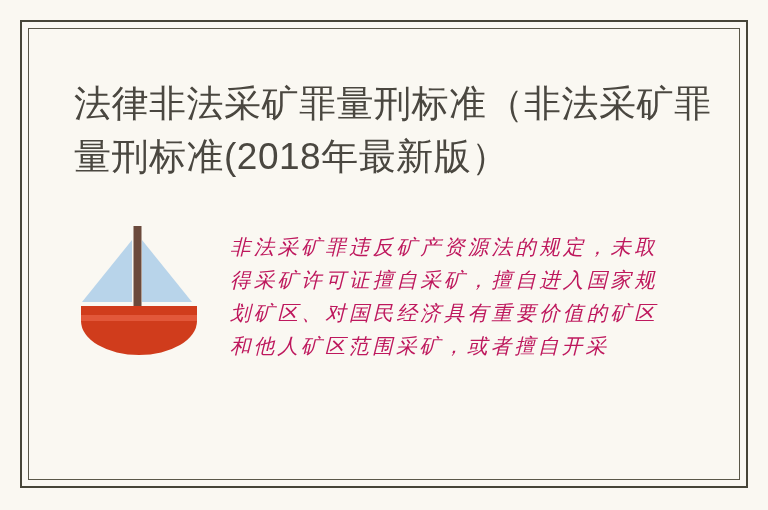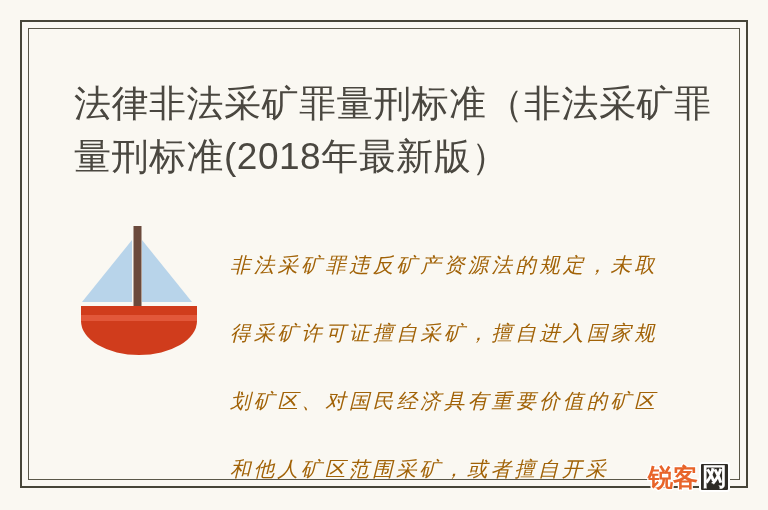--- a/index.html
+++ b/index.html
@@ -82,23 +82,23 @@
     height: 150px;
   }
 
   
   .body-text {
     position: absolute;
     left: 176px;
     top: 12px;
     width: 428px;
     font-size: 20.5px;
-    line-height: 68px;
+    line-height: 33px;
     letter-spacing: 3.2px;
-    color: #a16207;
+    color: #be185d;
     text-align: justify;
     text-justify: inter-character;
     font-family: "DejaVu Serif", "Liberation Serif", serif;
     font-style: italic;
     font-weight: 400;
   }
 
   
   .watermark {
     position: absolute;
@@ -155,18 +155,14 @@
         <rect x="17" y="105" width="116" height="6" fill="#e2573a"></rect>
 
         <path d="M17,111 L133,111 A58,34 0 0 1 17,111 Z" fill="#d03c1c"></path>
       </svg>
     </div>
 
     <p class="body-text">非法采矿罪违反矿产资源法的规定，未取得采矿许可证擅自采矿，擅自进入国家规划矿区、对国民经济具有重要价值的矿区和他人矿区范围采矿，或者擅自开采</p>
 
   </div>
 
-  <div class="watermark">
-    <span class="wm-a">锐客</span>
-      <span class="wm-b">网</span>
-  </div>
 
 </div>
 
 </body></html>

